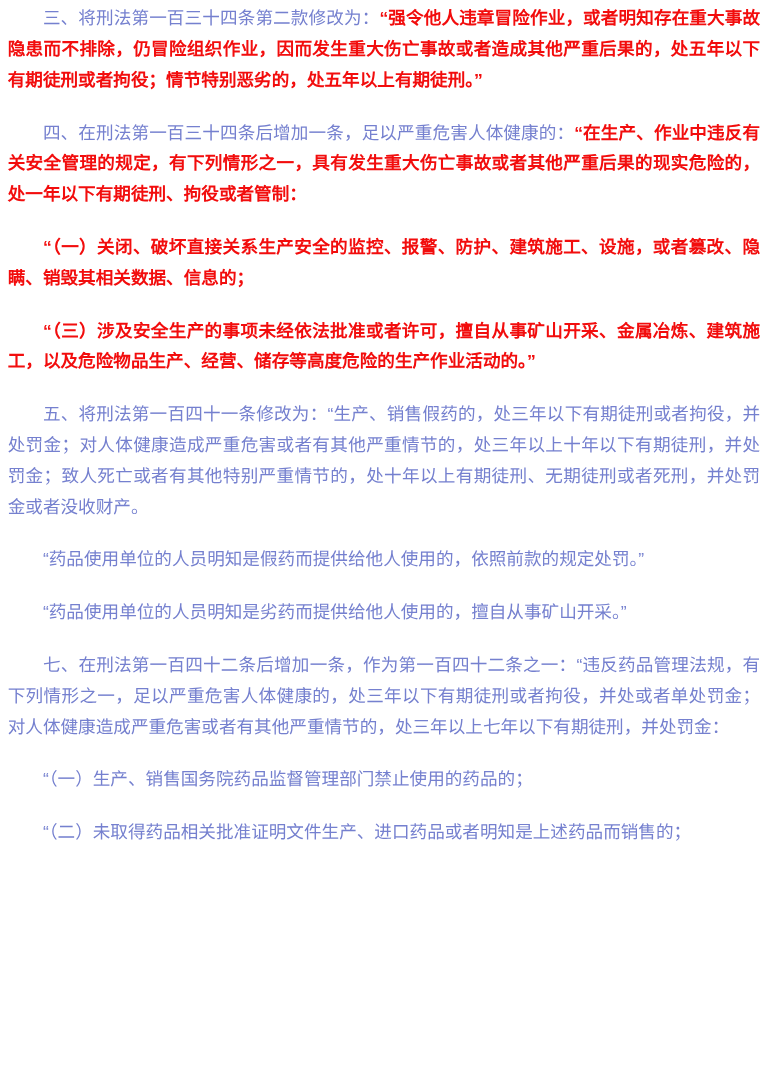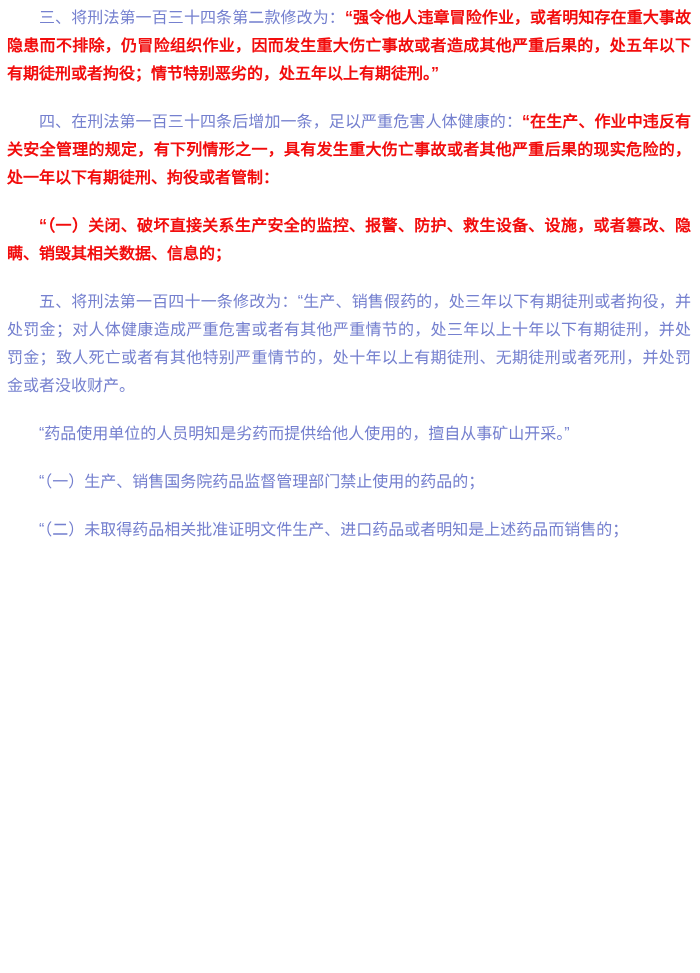--- a/index.html
+++ b/index.html
@@ -42,19 +42,22 @@
     font-weight: bold;
   }
 </style>
 </head>
 <body>
 
 <main class="doc">
   <div id="paragraphs">
       <p class="para"><span class="seg-blue">三、将刑法第一百三十四条第二款修改为：</span><span class="seg-red">“强令他人违章冒险作业，或者明知存在重大事故隐患而不排除，仍冒险组织作业，因而发生重大伤亡事故或者造成其他严重后果的，处五年以下有期徒刑或者拘役；情节特别恶劣的，处五年以上有期徒刑。”</span></p>
       <p class="para"><span class="seg-blue">四、在刑法第一百三十四条后增加一条，足以严重危害人体健康的：</span><span class="seg-red">“在生产、作业中违反有关安全管理的规定，有下列情形之一，具有发生重大伤亡事故或者其他严重后果的现实危险的，处一年以下有期徒刑、拘役或者管制：</span></p>
-      <p class="para"><span class="seg-red">“（一）关闭、破坏直接关系生产安全的监控、报警、防护、救生设备、设施，或者篡改、隐瞒、销毁其相关数据、信息的；</span></p>
+      <p class="para"><span class="seg-red">“（一）关闭、破坏直接关系生产安全的监控、报警、防护、建筑施工、设施，或者篡改、隐瞒、销毁其相关数据、信息的；</span></p>
+      <p class="para"><span class="seg-red">“（三）涉及安全生产的事项未经依法批准或者许可，擅自从事矿山开采、金属冶炼、建筑施工，以及危险物品生产、经营、储存等高度危险的生产作业活动的。”</span></p>
       <p class="para"><span class="seg-blue">五、将刑法第一百四十一条修改为：“生产、销售假药的，处三年以下有期徒刑或者拘役，并处罚金；对人体健康造成严重危害或者有其他严重情节的，处三年以上十年以下有期徒刑，并处罚金；致人死亡或者有其他特别严重情节的，处十年以上有期徒刑、无期徒刑或者死刑，并处罚金或者没收财产。</span></p>
+      <p class="para"><span class="seg-blue">“药品使用单位的人员明知是假药而提供给他人使用的，依照前款的规定处罚。”</span></p>
       <p class="para"><span class="seg-blue">“药品使用单位的人员明知是劣药而提供给他人使用的，擅自从事矿山开采。”</span></p>
+      <p class="para"><span class="seg-blue">七、在刑法第一百四十二条后增加一条，作为第一百四十二条之一：“违反药品管理法规，有下列情形之一，足以严重危害人体健康的，处三年以下有期徒刑或者拘役，并处或者单处罚金；对人体健康造成严重危害或者有其他严重情节的，处三年以上七年以下有期徒刑，并处罚金：</span></p>
       <p class="para"><span class="seg-blue">“（一）生产、销售国务院药品监督管理部门禁止使用的药品的；</span></p>
       <p class="para"><span class="seg-blue">“（二）未取得药品相关批准证明文件生产、进口药品或者明知是上述药品而销售的；</span></p>
     </div>
 </main>
 
 </body></html>

